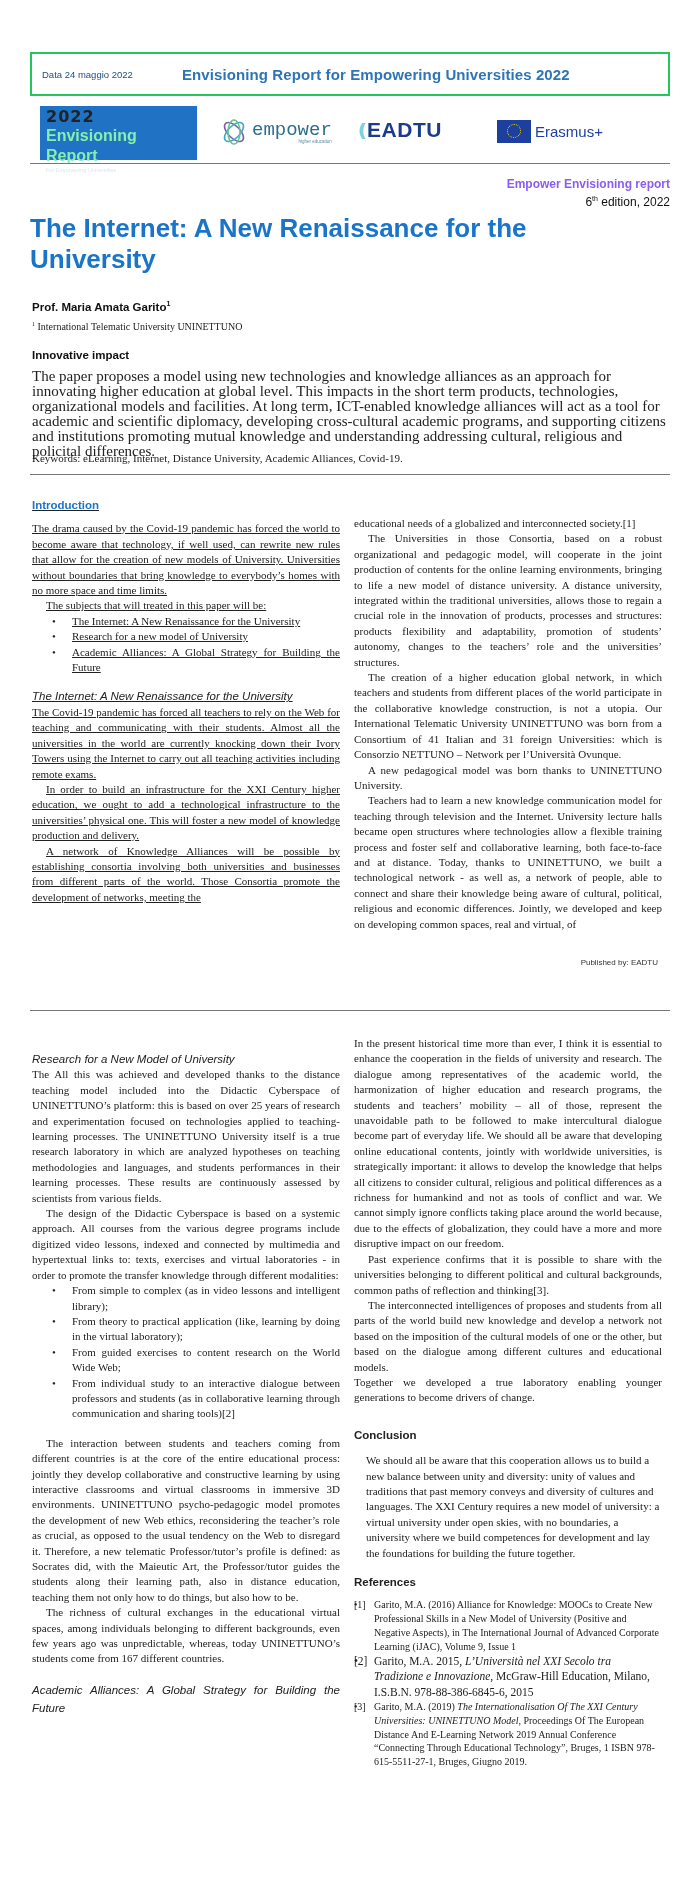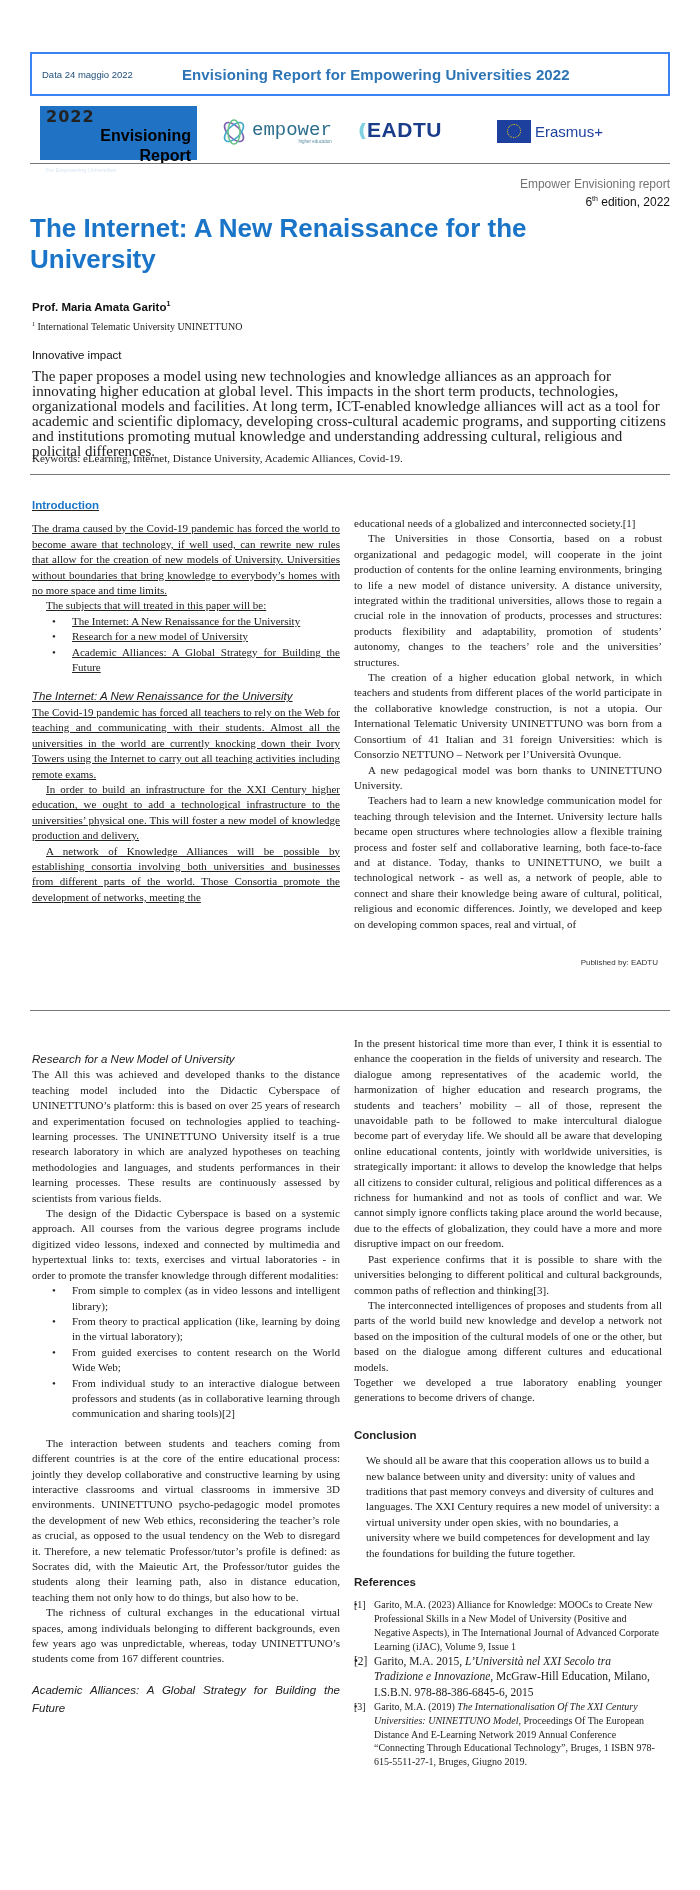--- a/index.html
+++ b/index.html
@@ -1,56 +1,56 @@
 <!DOCTYPE html>
 <html><head>
 <meta charset="utf-8">
 <style>
   * { box-sizing: border-box; margin: 0; padding: 0; }
   html, body { width: 700px; background: #ffffff; }
   body { font-family: "Liberation Serif", serif; color: #1a1a1a; position: relative; height: 1890px; overflow: hidden; }
 
-  .banner { position: absolute; left: 30px; top: 52px; width: 640px; height: 44px; border: 2px solid #3b82f6; display: flex; align-items: center; }
+  .banner { position: absolute; left: 30px; top: 52px; width: 640px; height: 44px; border: 2px solid #22c55e; display: flex; align-items: center; }
   .banner-date { font-family: "Liberation Sans", sans-serif; font-size: 9.5px; color: #1f4e79; margin-left: 10px; width: 140px; }
   .banner-title { font-family: "Liberation Sans", sans-serif; font-size: 15px; font-weight: bold; color: #2e75b6; letter-spacing: 0.1px; }
 
   .logos { position: absolute; left: 40px; top: 106px; width: 620px; height: 55px; }
   .logo-report { position: absolute; left: 0; top: 0; width: 157px; height: 54px; background: #1f72c4; padding: 2px 6px; }
   .logo-report .yr { font-family: "DejaVu Sans", sans-serif; font-weight: bold; font-size: 16px; color: #222; line-height: 18px; letter-spacing: 1px; }
-  .logo-report .nm { font-family: "Liberation Sans", sans-serif; font-weight: bold; font-size: 16px; color: #000000; line-height: 20px; text-align: right; }
+  .logo-report .nm { font-family: "Liberation Sans", sans-serif; font-weight: bold; font-size: 16px; color: #86efac; line-height: 20px; }
   .logo-report .sb { font-family: "Liberation Sans", sans-serif; font-size: 5.5px; color: #d8e6f5; line-height: 8px; }
 
   .logo-empower { position: absolute; left: 180px; top: 12px; display: flex; align-items: center; }
   .logo-empower .txt { font-family: Liberation Mono, monospace; font-size: 19px; color: #2d6e8c; margin-left: 4px; line-height: 18px; }
   .logo-empower .sub { font-family: "Liberation Sans", sans-serif; font-size: 4.5px; color: #5a8da0; text-align: right; }
 
   .logo-eadtu { position: absolute; left: 318px; top: 12px; display: flex; align-items: center; }
   .logo-eadtu .arcs { color: #7fd0e0; font-size: 18px; font-family: "DejaVu Sans", sans-serif; letter-spacing: -6px; margin-right: 6px; }
   .logo-eadtu .txt { font-family: "Liberation Sans", sans-serif; font-weight: bold; font-size: 21px; color: #1a3c8a; letter-spacing: 0.5px; }
 
   .logo-erasmus { position: absolute; left: 457px; top: 14px; display: flex; align-items: center; }
   .eu-flag { width: 34px; height: 23px; background: #1d3f9e; position: relative; }
   .eu-flag .ring { position: absolute; left: 10px; top: 4px; width: 14px; height: 14px; border: 1.5px dotted #f5d800; border-radius: 50%; }
   .logo-erasmus .txt { font-family: "Liberation Sans", sans-serif; font-size: 15px; color: #1d3f9e; margin-left: 4px; }
 
   .rule { position: absolute; left: 30px; width: 640px; height: 1px; background: #777; }
 
   .hdr-right { position: absolute; right: 30px; text-align: right; font-family: "Liberation Sans", sans-serif; }
-  .hdr-report { top: 177px; font-size: 12px; font-weight: normal; color: #737373; }
+  .hdr-report { top: 177px; font-size: 12px; font-weight: bold; color: #8b5cf6; }
   .hdr-edition { top: 195px; font-size: 12px; color: #111; }
   .hdr-edition sup { font-size: 7px; }
 
   .title { position: absolute; left: 30px; top: 213px; width: 560px; font-family: "Liberation Sans", sans-serif; font-weight: bold; font-size: 26px; line-height: 31px; color: #1a75c8; }
 
   .author { position: absolute; left: 32px; top: 300px; font-family: "Liberation Sans", sans-serif; font-size: 11.5px; font-weight: bold; color: #111; }
   .author sup { font-size: 7px; }
   .affil { position: absolute; left: 32px; top: 321px; font-size: 10px; color: #222; }
   .affil sup { font-size: 6px; }
 
-  .impact-h { position: absolute; left: 32px; top: 349px; font-family: "Liberation Sans", sans-serif; font-size: 11.5px; font-weight: normal; color: #111; }
+  .impact-h { position: absolute; left: 32px; top: 349px; font-family: "Liberation Sans", sans-serif; font-size: 11.5px; font-weight: bold; color: #111; }
   .impact-p { position: absolute; left: 32px; top: 369px; width: 636px; font-size: 15px; line-height: 15px; color: #222; }
   .keywords { position: absolute; left: 32px; top: 452px; font-size: 11px; color: #222; }
 
   .col { position: absolute; width: 308px; font-size: 11px; line-height: 15.4px; color: #222; text-align: justify; }
   .col p { text-indent: 0; }
   .col p.ind { text-indent: 14px; }
   .col h3 { font-family: "Liberation Sans", sans-serif; font-size: 11.5px; font-weight: bold; }
   .col h3.blue { color: #1a75c8; }
   .col h4 { font-family: "Liberation Sans", sans-serif; font-style: italic; font-weight: normal; font-size: 11.5px; color: #222; }
   .col ul { list-style: none; margin-left: 20px; }
@@ -161,17 +161,17 @@
 
 <div class="col" style="left:354px; top:1036px;">
   <p>In the present historical time more than ever, I think it is essential to enhance the cooperation in the fields of university and research. The dialogue among representatives of the academic world, the harmonization of higher education and research programs, the students and teachers’ mobility – all of those, represent the unavoidable path to be followed to make intercultural dialogue become part of everyday life. We should all be aware that developing online educational contents, jointly with worldwide universities, is strategically important: it allows to develop the knowledge that helps all citizens to consider cultural, religious and political differences as a richness for humankind and not as tools of conflict and war. We cannot simply ignore conflicts taking place around the world because, due to the effects of globalization, they could have a more and more disruptive impact on our freedom.</p>
   <p class="ind">Past experience confirms that it is possible to share with the universities belonging to different political and cultural backgrounds, common paths of reflection and thinking[3].</p>
   <p class="ind">The interconnected intelligences of proposes and students from all parts of the world build new knowledge and develop a network not based on the imposition of the cultural models of one or the other, but based on the dialogue among different cultures and educational models.</p>
   <p>Together we developed a true laboratory enabling younger generations to become drivers of change.</p>
   <h3 style="margin-top:22px">Conclusion</h3>
   <p class="plain" style="margin-top:10px">We should all be aware that this cooperation allows us to build a new balance between unity and diversity: unity of values and traditions that past memory conveys and diversity of cultures and languages. The XXI Century requires a new model of university: a virtual university under open skies, with no boundaries, a university where we build competences for development and lay the foundations for building the future together.</p>
   <h3 style="margin-top:14px; margin-bottom:8px;">References</h3>
   <ul class="refs" style="margin-left:0">
-    <li><span class="num">[1]</span><span>Garito, M.A. (2023) Alliance for Knowledge: MOOCs to Create New Professional Skills in a New Model of University (Positive and Negative Aspects), in The International Journal of Advanced Corporate Learning (iJAC), Volume 9, Issue 1</span></li>
+    <li><span class="num">[1]</span><span>Garito, M.A. (2016) Alliance for Knowledge: MOOCs to Create New Professional Skills in a New Model of University (Positive and Negative Aspects), in The International Journal of Advanced Corporate Learning (iJAC), Volume 9, Issue 1</span></li>
     <li class="big"><span class="num">[2]</span><span>Garito, M.A. 2015, </span><i>L’Università nel XXI Secolo tra Tradizione e Innovazione</i><span>, McGraw-Hill Education, Milano, I.S.B.N. 978-88-386-6845-6, 2015</span></li>
     <li><span class="num">[3]</span><span>Garito, M.A. (2019) </span><i>The Internationalisation Of The XXI Century Universities: UNINETTUNO Model</i><span>, Proceedings Of The European Distance And E-Learning Network 2019 Annual Conference “Connecting Through Educational Technology”, Bruges, 1 ISBN 978-615-5511-27-1, Bruges, Giugno 2019.</span></li>
   </ul>
 </div>
 
 </body></html>

